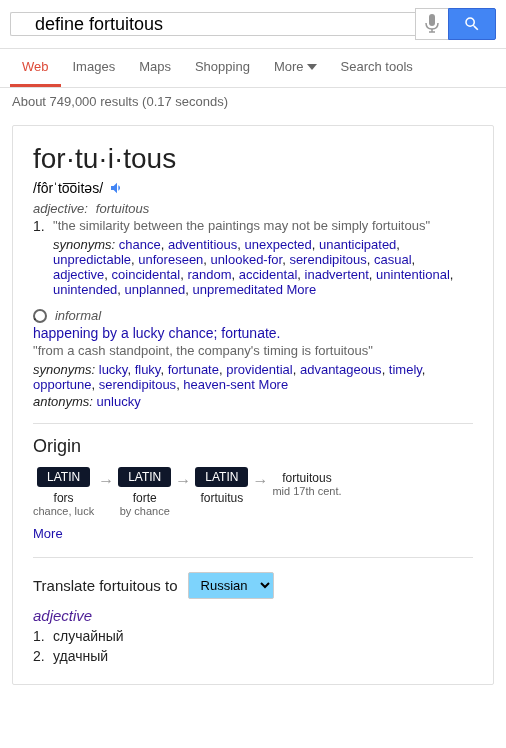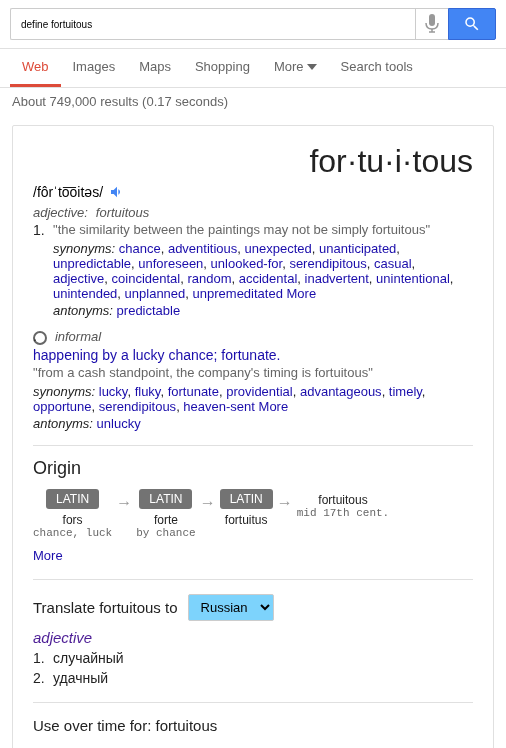--- a/index.html
+++ b/index.html
@@ -7,22 +7,22 @@
 
     
     .search-bar {
       display: flex; align-items: center;
       padding: 8px 10px;
       border-bottom: 1px solid #e0e0e0;
       background: #fff;
     }
     .search-input {
       flex: 1; border: 1px solid #ccc; border-right: none;
-      padding: 6px 10px; font-size: 10px; outline: none;
-      border-radius: 2px 0 0 2px; height: 32px;
+      padding: 6px 24px; font-size: 18px; outline: none;
+      border-radius: 2px 0 0 2px; height: 24px;
     }
     .mic-btn {
       border: 1px solid #ccc; border-right: none; background: #fff;
       padding: 0 8px; height: 32px; cursor: pointer; display: flex; align-items: center;
     }
     .search-btn {
       background: #4285f4; border: 1px solid #3367d6;
       padding: 0 14px; height: 32px; cursor: pointer;
       border-radius: 0 2px 2px 0; display: flex; align-items: center;
     }
@@ -47,21 +47,21 @@
 
     
     .dict-card {
       margin: 10px 12px;
       border: 1px solid #e0e0e0;
       border-radius: 2px;
       padding: 16px 20px;
       background: #fff;
     }
 
-    .word-title { font-size: 32px; font-weight: 300; color: #222; line-height: 1.2; margin-bottom: 4px; text-align: right; }
+    .word-title { font-size: 28px; font-weight: 300; color: #222; line-height: 1.2; margin-bottom: 4px; }
     .pronunciation { font-size: 14px; color: #000000; display: flex; align-items: flex-end; gap: 6px; margin-bottom: 4px; }
     .pos-label { font-size: 13px; color: #555; font-style: italic; }
     .pos-value { font-size: 13px; color: #555; font-style: italic; }
     .def-numbered { list-style: none; padding-left: 0; }
     .def-numbered li { margin-bottom: 10px; padding-left: 20px; position: relative; }
     .def-numbered li::before { content: attr(data-num) "."; position: absolute; left: 0; color: #222; }
     .def-text { color: #222; font-size: 14px; }
     .def-text a { color: #1a0dab; text-decoration: none; }
     .def-example { color: #666; font-size: 13px; margin: 2px 0 4px 0; }
     .def-example::before { content: '"'; }
@@ -78,25 +78,25 @@
 
     
     .origin-section { margin-top: 14px; border-top: 1px solid #e0e0e0; padding-top: 12px; }
     .section-title { font-size: 18px; font-weight: 400; color: #222; margin-bottom: 10px; }
     .etymology {
       display: flex; align-items: flex-start; gap: 0;
       margin-bottom: 8px; flex-wrap: nowrap; overflow-x: auto;
     }
     .etym-step { display: flex; flex-direction: column; align-items: center; }
     .etym-badge {
-      background: #737373; color: white; font-size: 12px;
+      background: #0f172a; color: white; font-size: 12px;
       padding: 3px 10px; border-radius: 3px; white-space: nowrap;
     }
     .etym-word { font-size: 12px; color: #222; margin-top: 4px; text-align: center; }
-    .etym-meaning { font-size: 11px; color: #666; text-align: center; font-family: Liberation Mono, monospace; }
+    .etym-meaning { font-size: 11px; color: #666; text-align: center; }
     .etym-arrow {
       display: flex; align-items: center; padding: 0 4px; margin-top: 3px;
       color: #999; font-size: 16px;
     }
     .more-origin { font-size: 13px; color: #1a0dab; cursor: pointer; margin-top: 4px; }
 
     
     .translate-section { margin-top: 16px; border-top: 1px solid #e0e0e0; padding-top: 14px; }
     .translate-header { display: flex; align-items: center; gap: 10px; margin-bottom: 8px; }
     .translate-label { font-size: 15px; color: #222; }
@@ -184,24 +184,20 @@
         <a class="syn-link" href="#">coincidental</a>,
         <a class="syn-link" href="#">random</a>,
         <a class="syn-link" href="#">accidental</a>,
         <a class="syn-link" href="#">inadvertent</a>,
         <a class="syn-link" href="#">unintentional</a>,
         <a class="syn-link" href="#">unintended</a>,
         <a class="syn-link" href="#">unplanned</a>,
         <a class="syn-link" href="#">unpremeditated</a>
         <a class="more-link" href="#"> More</a>
       </div>
-      <div class="ant-line">
-        <span class="ant-label">antonyms: </span>
-        <a class="ant-link" href="#">predictable</a>
-      </div>
     </li>
 
     <li style="list-style:none; padding-left:0; margin-top:8px;">
       <span style="display:inline-block; width:14px; height:14px; border: 2px solid #666; border-radius: 50%; margin-right:4px; vertical-align:middle;"></span>
       <span class="informal-label">informal</span>
       <div class="def-text" style="margin-top:2px;">
         <a href="#">happening by a lucky chance; fortunate.</a>
       </div>
       <div class="def-example">from a cash standpoint, the company's timing is fortuitous</div>
       <div class="syn-line">
@@ -264,18 +260,14 @@
         <option>Chinese</option>
       </select>
     </div>
     <div class="translate-pos">adjective</div>
     <ol class="translate-list">
       <li data-num="1">случайный</li>
       <li data-num="2">удачный</li>
     </ol>
   </div>
 
-  <div class="usage-section">
-    <div class="usage-title">Use over time for: fortuitous</div>
-
-  </div>
 
 </div>
 
 </body></html>

